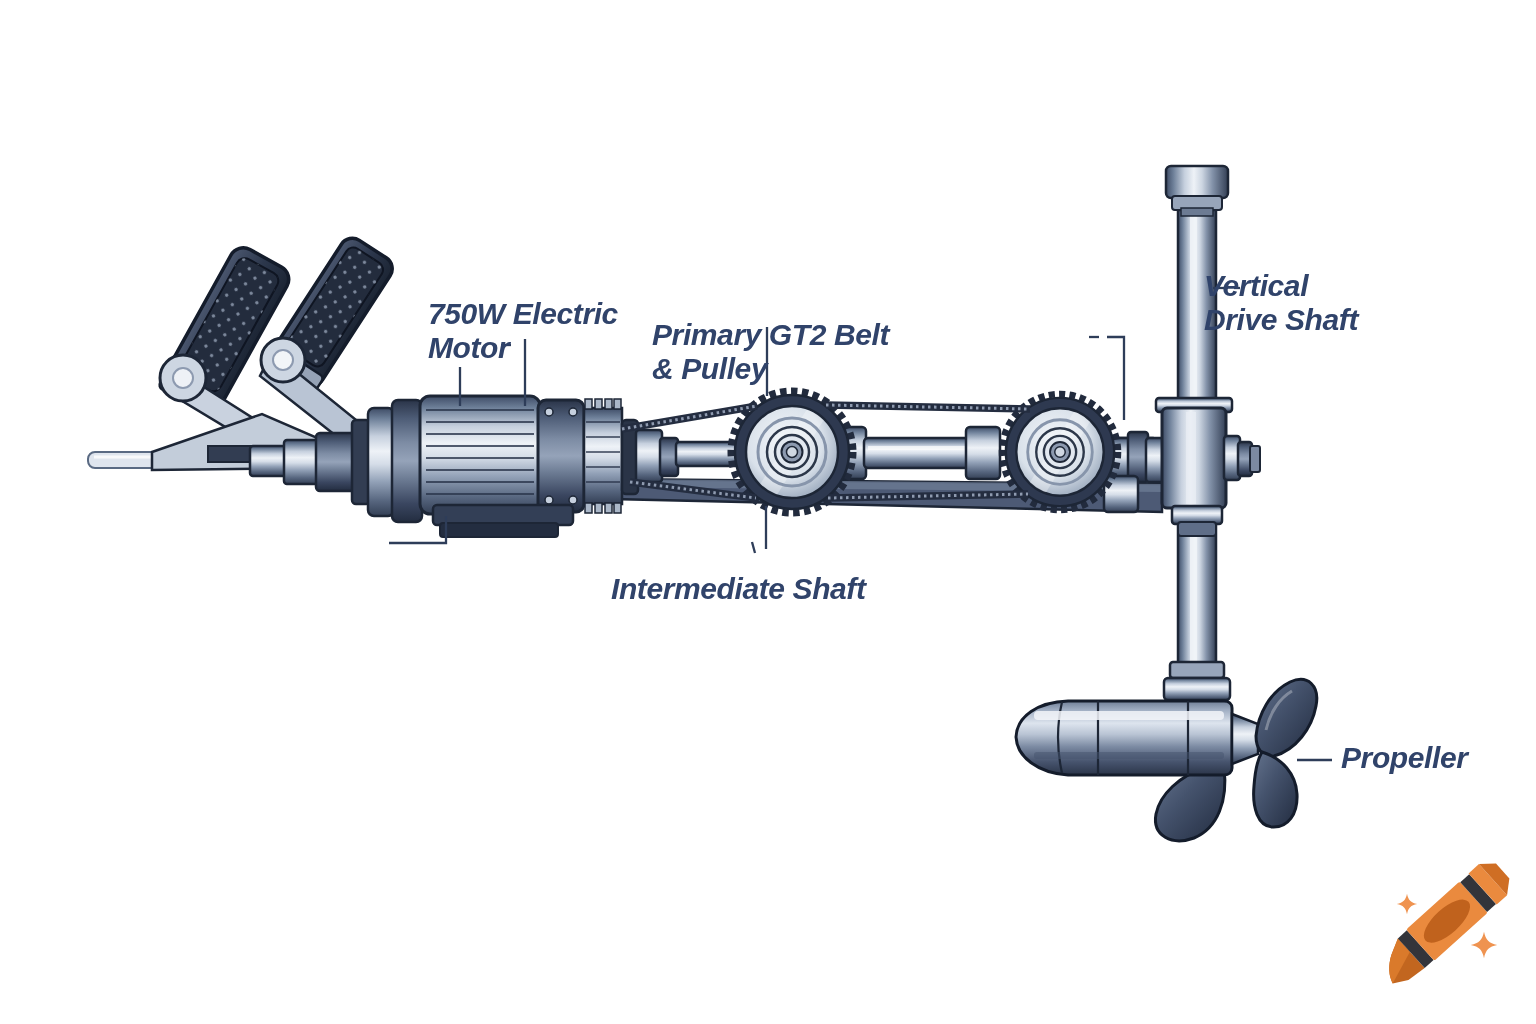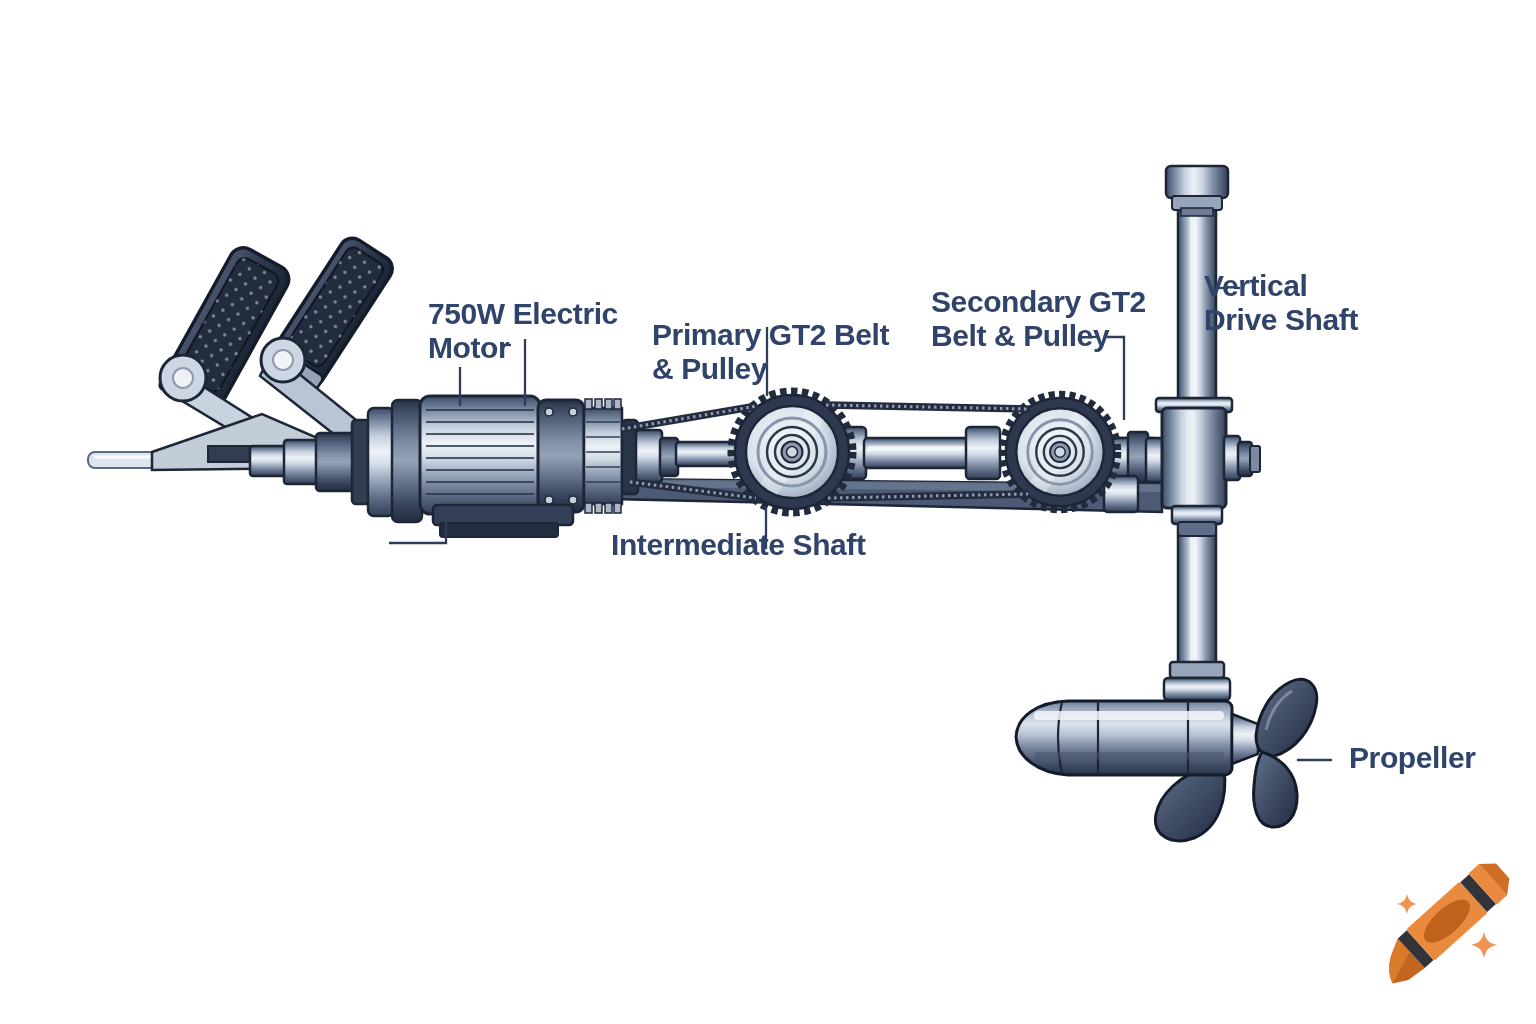--- a/index.html
+++ b/index.html
@@ -1,17 +1,17 @@
 <!DOCTYPE html>
 <html style="--page-bg: #ffffff; --label-color: #30436a; --leader-line-color: #2e3d59; --outline-color: #1d2636; --metal-light: #eef2f7; --metal-mid: #93a2b8; --metal-dark: #333f55; --belt-color: #242d40; --logo-orange: #ea8a3e; --logo-orange-dark: #c0621d; --logo-stripe: #33343a; --sparkle-color: #ef9350;"><head>
 <meta charset="utf-8">
 <style>
   html,body{margin:0;padding:0;background:#fff;}
   #stage{position:relative;width:1536px;height:1024px;background:var(--page-bg,#ffffff);overflow:hidden;
-         font-family:"Liberation Sans",sans-serif;}
+         font-family:"Liberation Sans",sans-serif;font-style:italic;}
   #diagram-svg{position:absolute;left:0;top:0;}
   .label{position:absolute;color:var(--label-color,#30436a);font-size:30px;font-weight:700;
          line-height:34px;letter-spacing:-0.4px;white-space:pre-line;}
   .leader{stroke:var(--leader-line-color,#2e3d59);stroke-width:2.3;fill:none;}
 </style>
 </head>
 <body>
 
 <div id="stage">
 
@@ -287,19 +287,17 @@
     </g>
     <path transform="translate(1407,904) scale(0.85)" fill="#ef9350" d="M0,-12 C1.5,-4.5 4.5,-1.5 12,0 C4.5,1.5 1.5,4.5 0,12 C-1.5,4.5 -4.5,1.5 -12,0 C-4.5,-1.5 -1.5,-4.5 0,-12 Z"></path>
     <path transform="translate(1484,945) scale(1.1)" fill="#ef9350" d="M0,-12 C1.5,-4.5 4.5,-1.5 12,0 C4.5,1.5 1.5,4.5 0,12 C-1.5,4.5 -4.5,1.5 -12,0 C-4.5,-1.5 -1.5,-4.5 0,-12 Z"></path>
   </g>
 </svg>
 
   <div class="label" style="left:428px;top:297px;">750W Electric
 Motor</div>
   <div class="label" style="left:652px;top:285px;margin-top:33px;">Primary GT2 Belt
 &amp; Pulley</div>
-  <div class="label" style="left:931px;top:285px;">Secondary GT2
-Belt &amp; Pulley</div>
   <div class="label" style="left:1204px;top:269px;">Vertical
 Drive Shaft</div>
-  <div class="label" style="left:611px;top:528px;">Intermediate Shaft</div>
-  <div class="label" style="left:1341px;top:741px;margin-left:8px;">Propeller</div>
+  <div class="label" style="left:611px;top:572px;">Intermediate Shaft</div>
+  <div class="label" style="left:1341px;top:741px;">Propeller</div>
 </div>
 
 </body></html>

